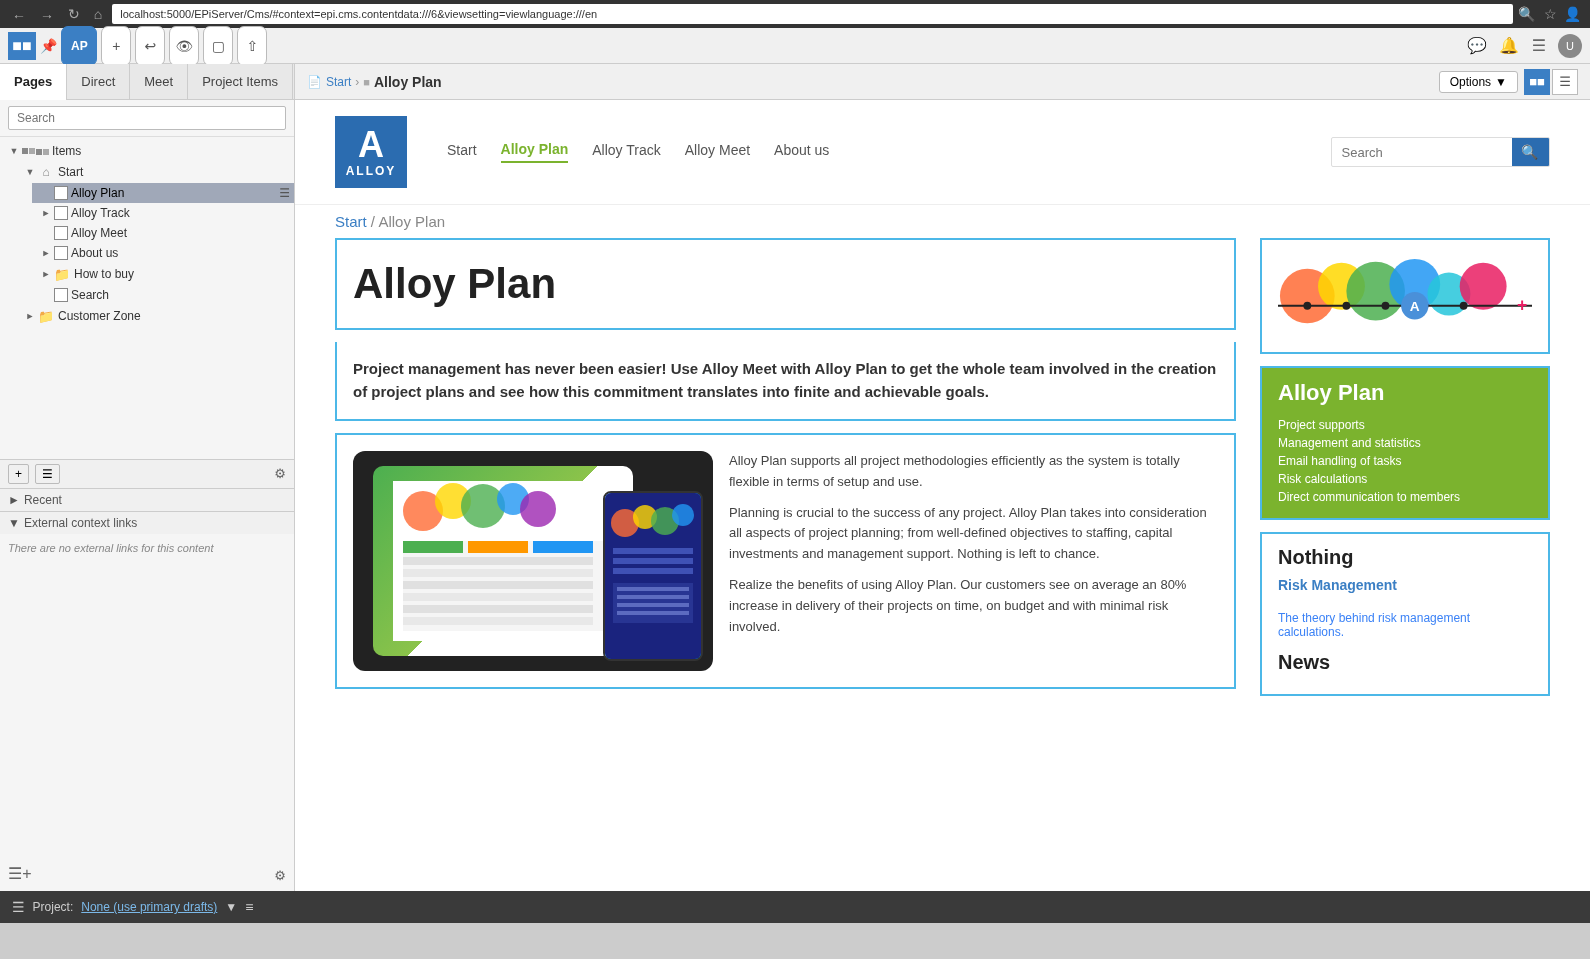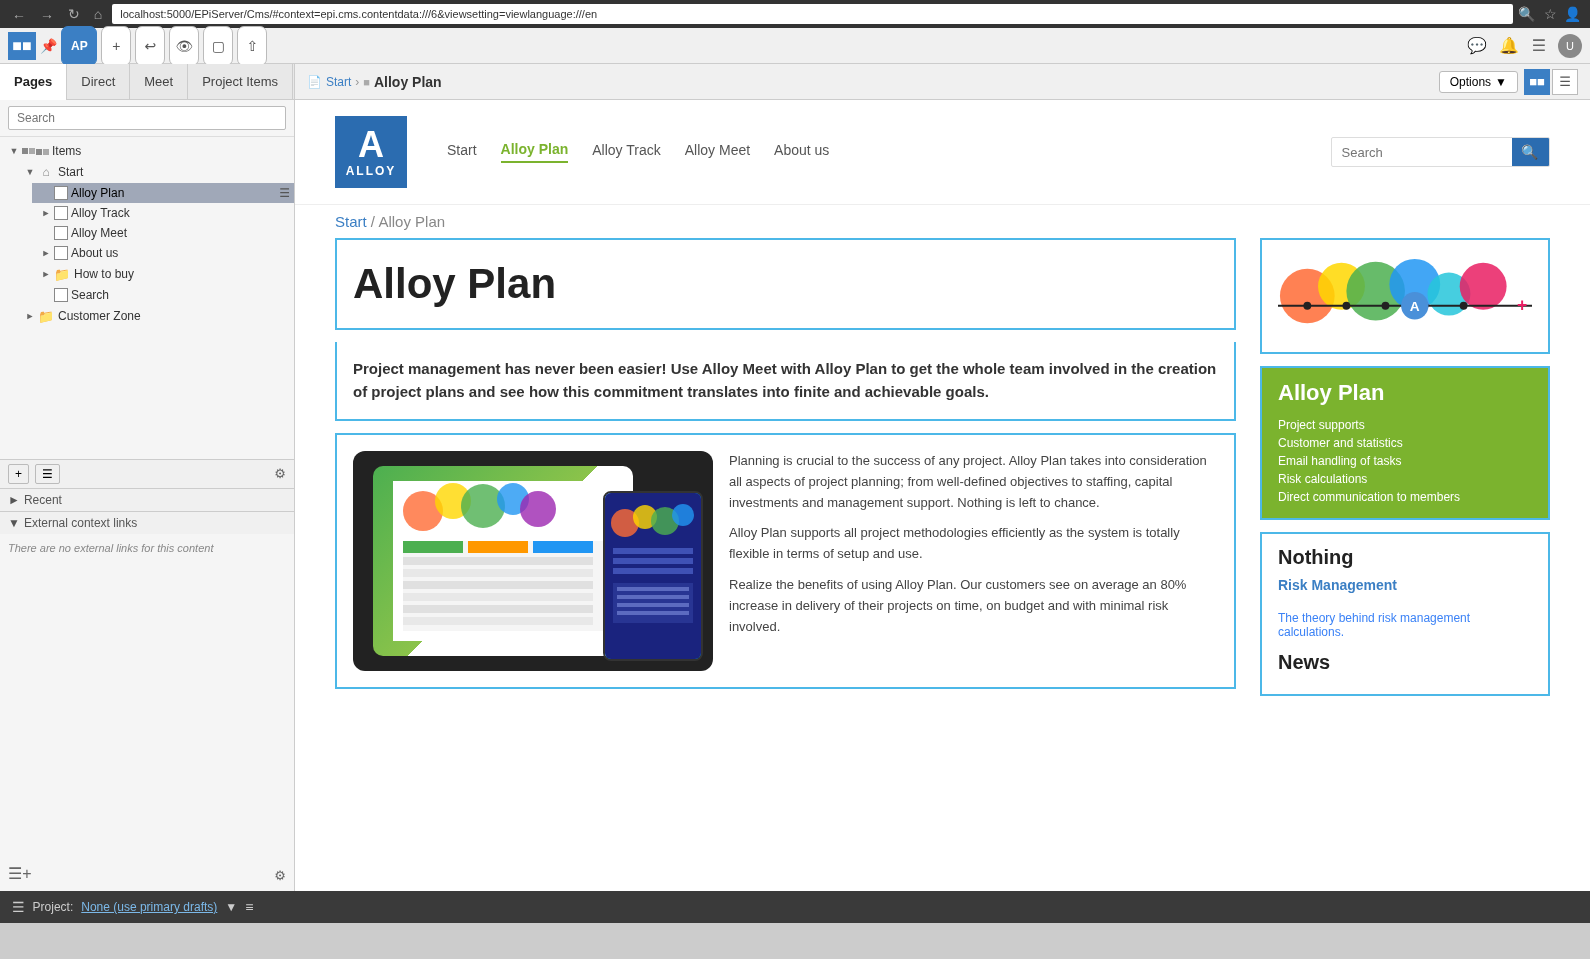--- a/index.html
+++ b/index.html
@@ -854,22 +854,22 @@
                         <rect x="12" y="94" width="72" height="4" fill="#5c6bc0"></rect>
                         <rect x="12" y="102" width="72" height="4" fill="#5c6bc0"></rect>
                         <rect x="12" y="110" width="72" height="4" fill="#5c6bc0"></rect>
                         <rect x="12" y="118" width="72" height="4" fill="#5c6bc0"></rect>
                       </svg>
                     </div>
                   </div>
                 </div>
               </div>
               <div class="content-block-text">
+                <p>Alloy Plan supports all project methodologies efficiently as the system is totally flexible in terms of setup and use.</p>
                 <p>Planning is crucial to the success of any project. Alloy Plan takes into consideration all aspects of project planning; from well-defined objectives to staffing, capital investments and management support. Nothing is left to chance.</p>
-                <p>Alloy Plan supports all project methodologies efficiently as the system is totally flexible in terms of setup and use.</p>
                 <p>Realize the benefits of using Alloy Plan. Our customers see on average an 80% increase in delivery of their projects on time, on budget and with minimal risk involved.</p>
               </div>
             </div>
           </div>
 
           <div class="alloy-sidebar-right">
 
             <div class="right-block">
               <div class="circles-block">
                 <div class="circles-visual" style="position:relative; height:80px; width:100%;">
@@ -897,21 +897,21 @@
                   </svg>
                 </div>
               </div>
             </div>
 
             <div class="right-block">
               <div class="green-block">
                 <h3>Alloy Plan</h3>
                 <ul>
                   <li>Project supports</li>
-                  <li>Customer and statistics</li>
+                  <li>Management and statistics</li>
                   <li>Email handling of tasks</li>
                   <li>Risk calculations</li>
                   <li>Direct communication to members</li>
                 </ul>
               </div>
             </div>
 
             <div class="right-block">
               <div class="events-block">
                 <h3>Nothing</h3>

